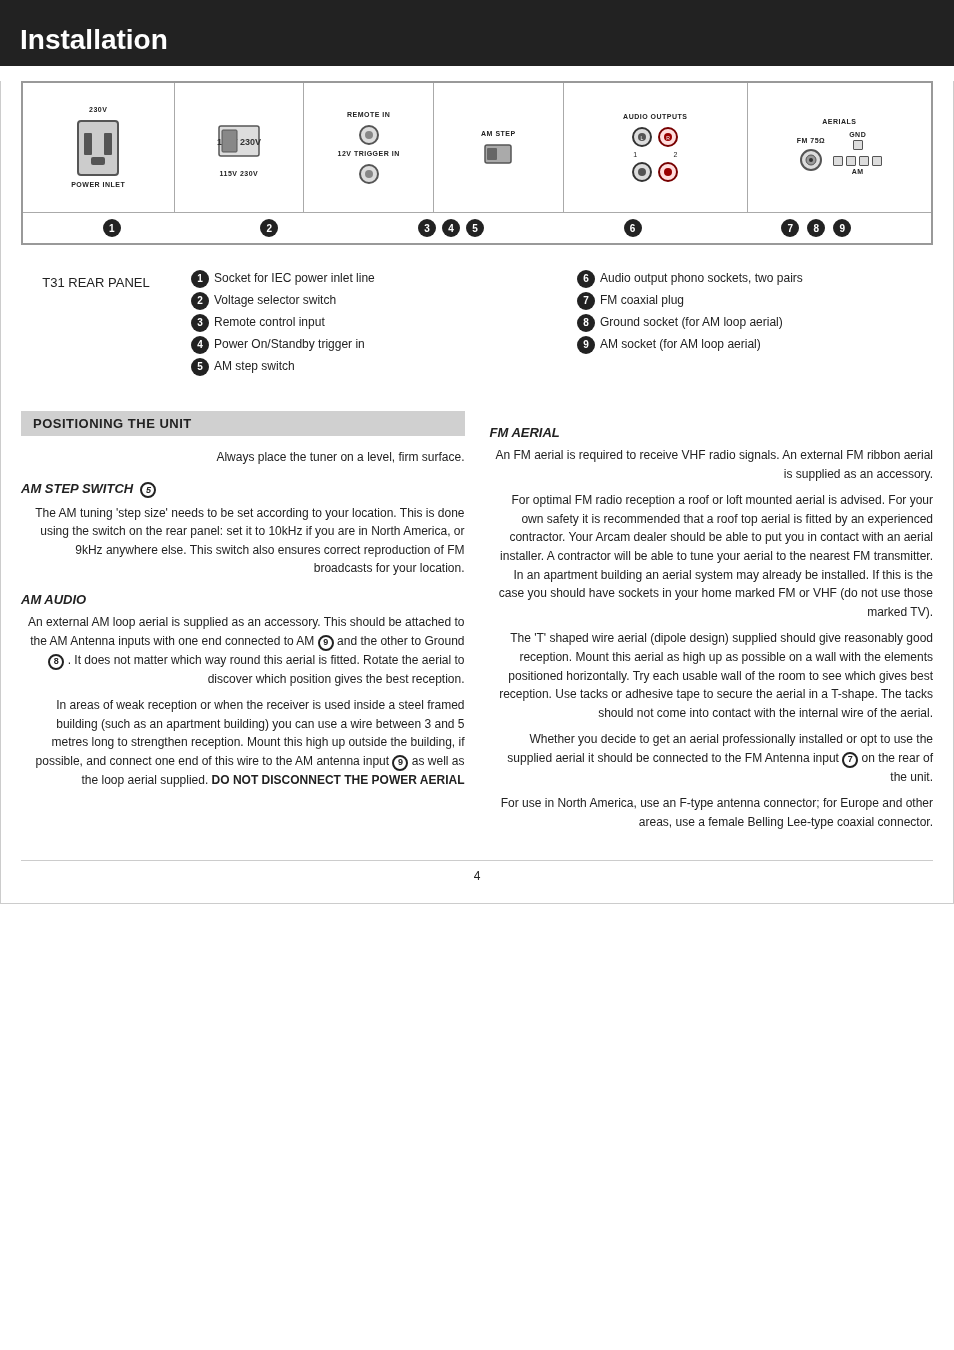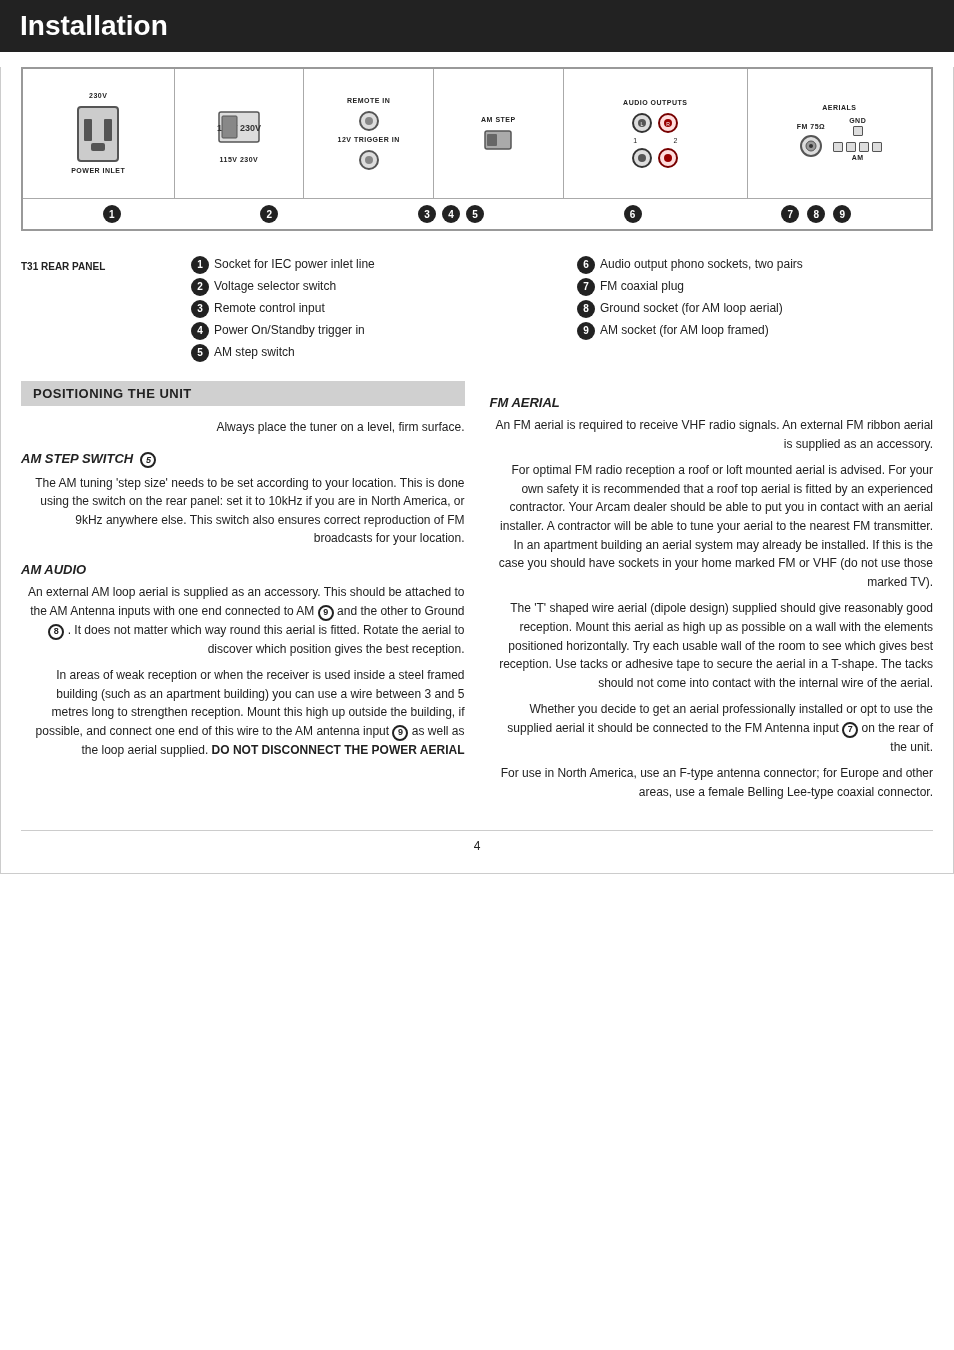--- a/index.html
+++ b/index.html
@@ -9,21 +9,21 @@
       background: #fff;
       font-family: Arial, Helvetica, sans-serif;
       font-size: 13px;
       color: #222;
     }
 
     
     .page-header {
       background: #222;
       color: #fff;
-      padding: 10px 20px 10px 20px;
+      padding: 24px 20px 10px 20px;
       margin-bottom: 0;
     }
     .page-header h1 {
       font-size: 28px;
       font-weight: bold;
       color: #fff;
     }
 
     
     .page-content {
@@ -61,24 +61,25 @@
       flex-shrink: 0;
     }
 
     
     .panel-info {
       display: flex;
       gap: 20px;
       padding: 10px 0 15px 0;
     }
     .panel-title {
-      font-weight: bold;
-      font-size: 10px;
+      font-weight: normal;
+      font-size: 13px;
       min-width: 150px;
       padding-top: 5px;
+      text-align: center;
     }
     .panel-lists {
       display: flex;
       gap: 30px;
       flex: 1;
     }
     .panel-list {
       list-style: none;
       flex: 1;
     }
@@ -88,21 +89,21 @@
       gap: 5px;
       margin-bottom: 4px;
       font-size: 12px;
       line-height: 1.4;
     }
 
     
     .two-col {
       display: flex;
       gap: 25px;
-      margin-top: 0;
+      margin-top: 16px;
     }
     .col-left {
       flex: 1;
     }
     .col-right {
       flex: 1;
     }
 
     
     .section-heading {
@@ -374,21 +375,21 @@
         <li>
           <span class="num-badge">7</span>
           <span>FM coaxial plug</span>
         </li>
         <li>
           <span class="num-badge">8</span>
           <span>Ground socket (for AM loop aerial)</span>
         </li>
         <li>
           <span class="num-badge">9</span>
-          <span>AM socket (for AM loop framed)</span>
+          <span>AM socket (for AM loop aerial)</span>
         </li>
       </ul>
     </div>
   </div>
 
   <div class="two-col">
 
     <div class="col-left">
 
       <div class="section-heading">POSITIONING THE UNIT</div>

